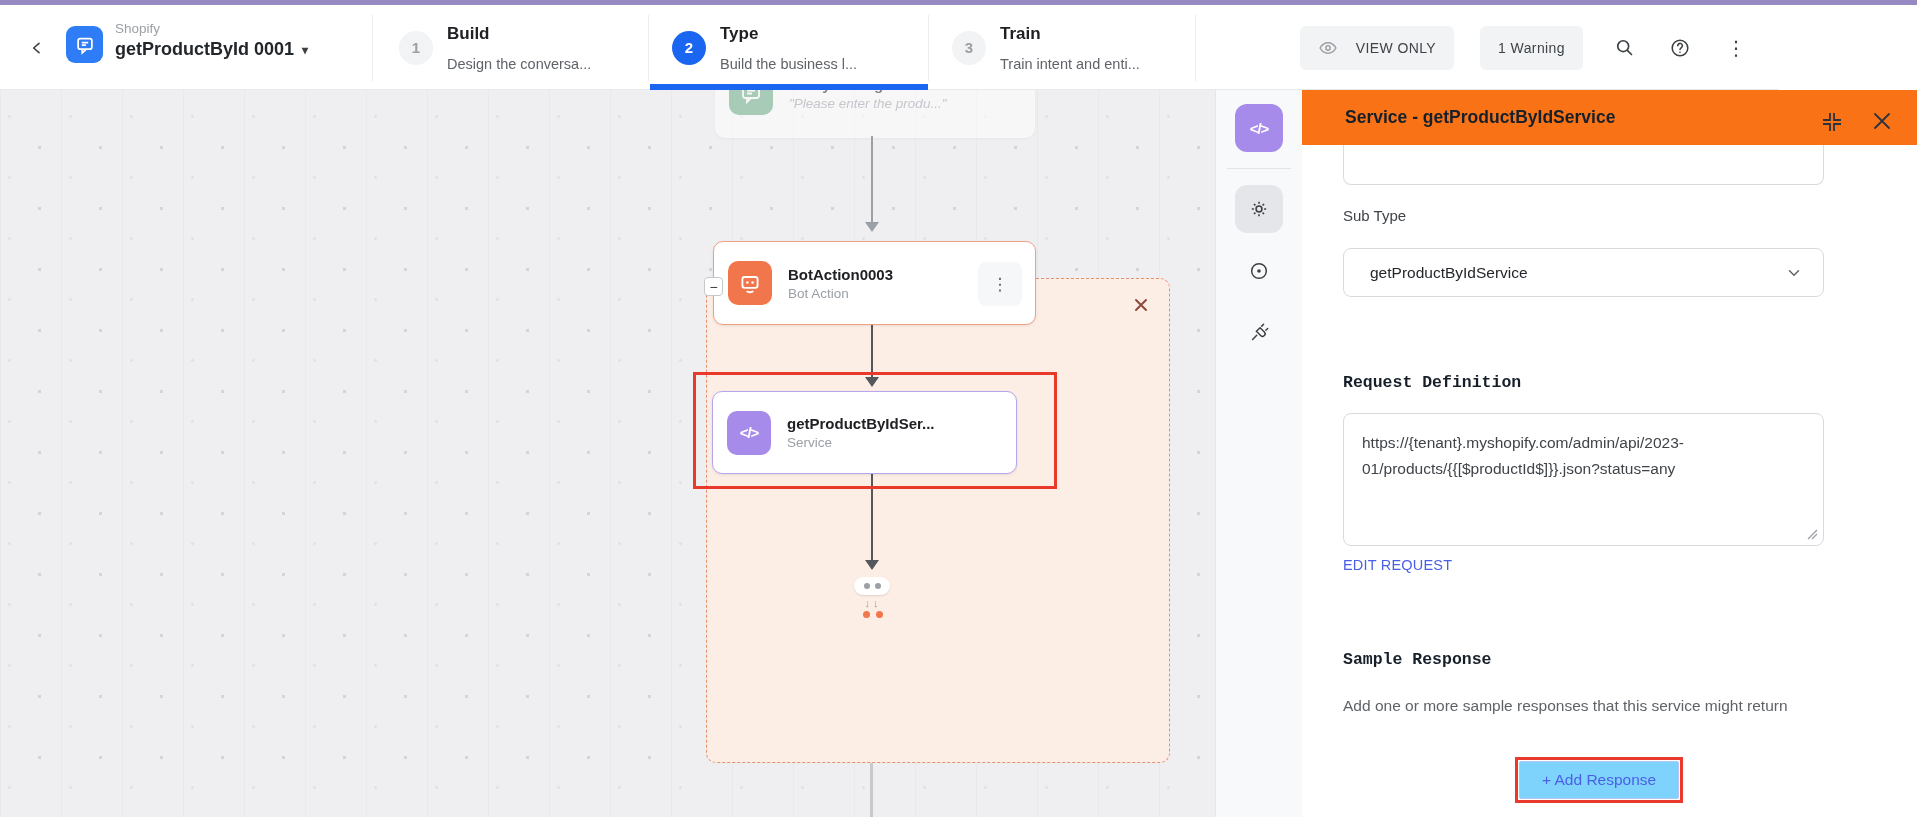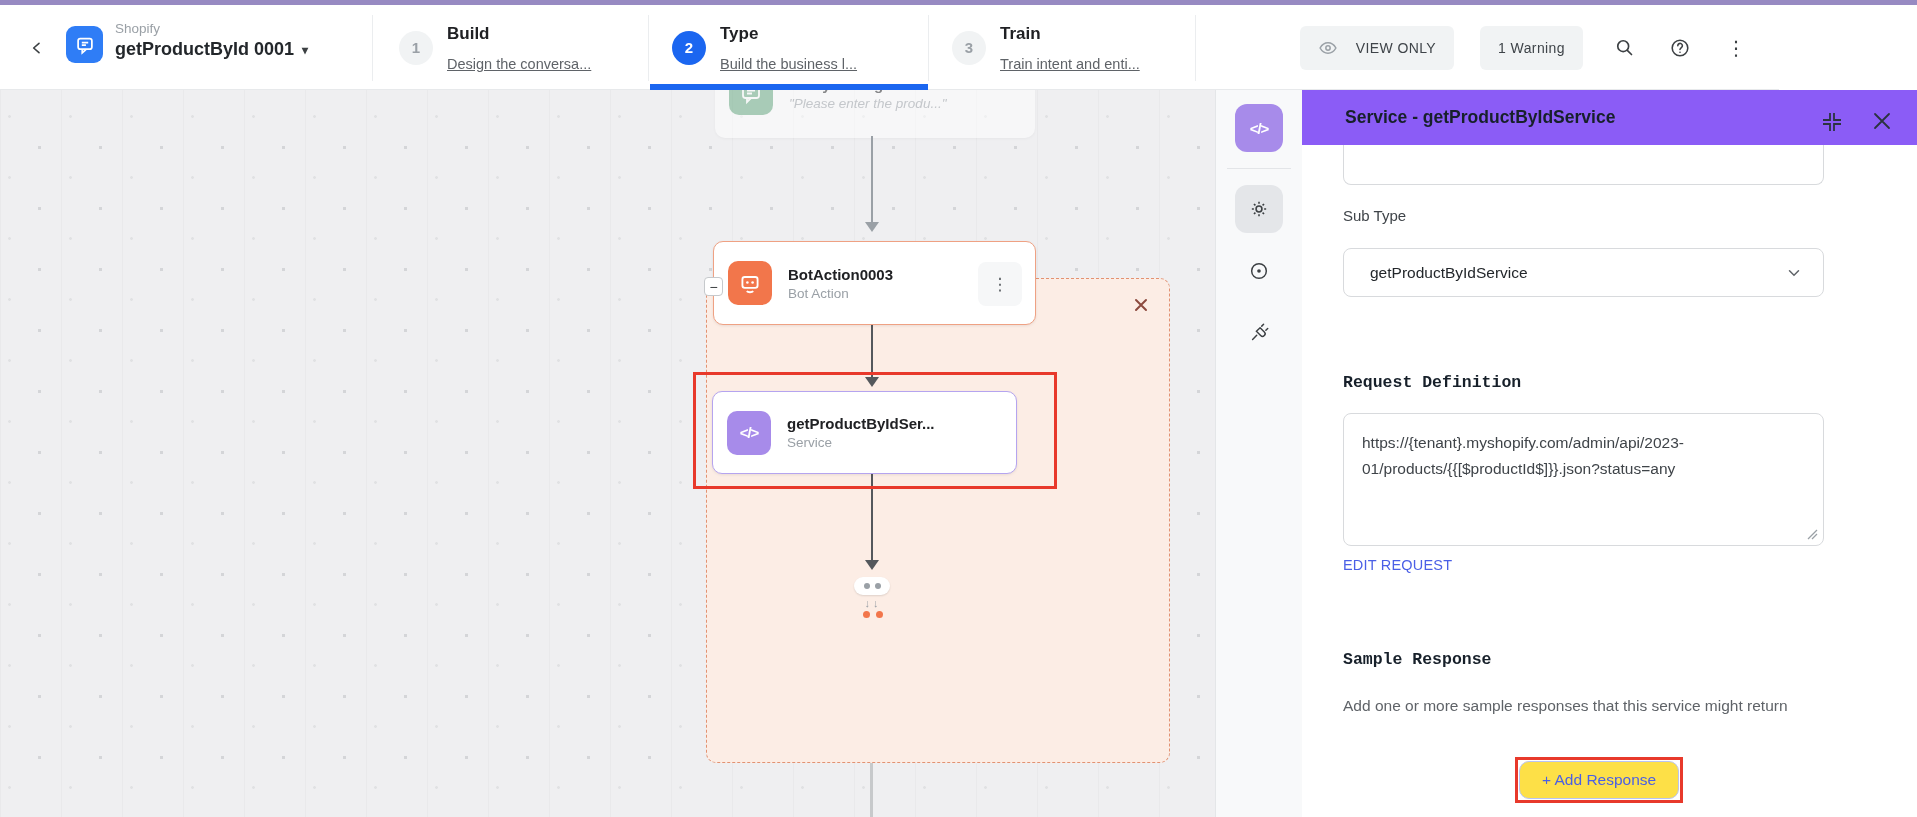--- a/index.html
+++ b/index.html
@@ -16,21 +16,21 @@
   .app-logo { position:absolute; left:66px; top:21px; width:37px; height:37px; border-radius:9px; background:#2f7df6; display:flex; align-items:center; justify-content:center; }
   .crumb { position:absolute; left:115px; top:16px; }
   .crumb-cat { font-size:13.5px; color:#9aa0a6; }
   .crumb-name { margin-top:3px; font-size:18px; font-weight:700; color:#23272b; display:flex; align-items:center; gap:8px; cursor:pointer; }
   .crumb-caret { font-size:12px; color:#3c4043; }
 
   .step { position:absolute; top:0; height:85px; display:flex; align-items:center; gap:14px; padding-left:24px; }
   .step-circle { width:34px; height:34px; border-radius:50%; background:#f1f3f4; color:#9aa0a6; font-weight:700; font-size:15px; display:flex; align-items:center; justify-content:center; }
   .step.active .step-circle { background:#1b66f0; color:#fff; }
   .step-title { font-size:17px; font-weight:700; color:#202124; }
-  .step-sub { font-size:14.5px; color:#5f6368; margin-top:12px;text-decoration:underline; }
+  .step-sub { font-size:14.5px; color:#5f6368; margin-top:12px; }
   .build-underline { position:absolute; left:650px; bottom:-1px; width:278px; height:6px; background:#1b66f0; z-index:21; }
 
   .hdr-right { position:absolute; right:28px; top:0; height:85px; display:flex; align-items:center; gap:26px; }
   .pill { height:44px; background:#f1f3f4; border-radius:6px; display:flex; align-items:center; gap:18px; padding:0 18px; font-size:14px; color:#3f4449; letter-spacing:.4px; cursor:pointer; }
   .icon-btn { width:30px; height:30px; display:flex; align-items:center; justify-content:center; cursor:pointer; color:#3c4043; }
   .kebab { font-size:20px; color:#3c4043; line-height:1; }
 
   
   .canvas { position:absolute; left:0; top:90px; width:1215px; height:727px; overflow:hidden;
     background-color:#efeff1;
@@ -82,38 +82,38 @@
   
   .rail { position:absolute; left:1215px; top:90px; width:87px; height:727px; background:#f8f9fa; border-left:1px solid #e4e6e8; z-index:5; }
   .rail-btn { width:48px; height:48px; border-radius:12px; margin:0 auto; display:flex; align-items:center; justify-content:center; cursor:pointer; }
   .rail-btn.code { margin-top:14px; background:#a78bea; }
   .rail-sep { width:64px; height:1px; background:#e3e5e8; margin:16px auto 0; }
   .rail-btn.gear { margin-top:16px; background:#e4e6e9; }
   .rail-plain { margin-top:14px; background:transparent; }
 
   
   .panel { position:absolute; left:1302px; top:90px; width:615px; height:727px; background:#fff; z-index:5; }
-  .panel-header { position:absolute; left:0; top:0; width:100%; height:55px; background:#8b5cf6; z-index:3; }
+  .panel-header { position:absolute; left:0; top:0; width:100%; height:55px; background:#f97316; z-index:3; }
   .panel-title { position:absolute; left:43px; top:17px; font-size:17.5px; font-weight:700; color:#17202a; }
   .panel-collapse { position:absolute; left:518px; top:20px; width:24px; height:24px; cursor:pointer; }
   .panel-close { position:absolute; left:568px; top:19px; width:24px; height:24px; cursor:pointer; }
 
   .field-box { border:1px solid #d8dadd; border-radius:8px; background:#fff; }
   .partial-input { position:absolute; left:41px; top:50px; width:481px; height:45px; border-top:none; border-radius:0 0 8px 8px; }
   .sec-label { position:absolute; left:41px; font-size:15px; color:#3f4449; }
   .dropdown { position:absolute; left:41px; top:158px; width:481px; height:49px; display:flex; align-items:center; justify-content:space-between; padding:0 20px 0 26px; cursor:pointer; }
   .dropdown-value { font-size:15.5px; color:#23272b; }
   .sec-heading { position:absolute; left:41px; font-size:16.5px; font-weight:700; color:#17202a;font-family:Liberation Mono, monospace; }
   .req-textarea { position:absolute; left:41px; top:323px; width:481px; height:133px; resize:none; border:1px solid #d8dadd; border-radius:8px; padding:16px 18px; font-family:"Liberation Sans",sans-serif; font-size:15.5px; color:#3f4449; line-height:1.7; outline:none; overflow:hidden; }
   .resize-grip { position:absolute; left:504px; top:438px; width:12px; height:12px; pointer-events:none; }
   .link { color:#4a5fe6; cursor:pointer; }
   .edit-request { position:absolute; left:41px; top:467px; font-size:14.5px; font-weight:500; letter-spacing:.2px;text-align:right; }
   .sample-desc { position:absolute; left:41px; top:605px; width:490px; font-size:15.5px; color:#5f6368; line-height:1.45; }
   .add-response-wrap { position:absolute; left:213px; top:667px; border:3px solid #e8392b; padding:1px; }
-  .add-response-btn { background:#fde047; border:1px solid #b9c4f2; border-radius:10px; padding:9px 22px; font-size:15.5px; color:#4a5fe6; cursor:pointer; white-space:nowrap; }
+  .add-response-btn { background:#7dd3fc; border:1px solid #b9c4f2; border-radius:2px; padding:9px 22px; font-size:15.5px; color:#4a5fe6; cursor:pointer; white-space:nowrap; }
 
   svg { display:block; }
 </style>
 </head>
 <body>
 
 <div id="app">
 
   <div class="canvas">
 

